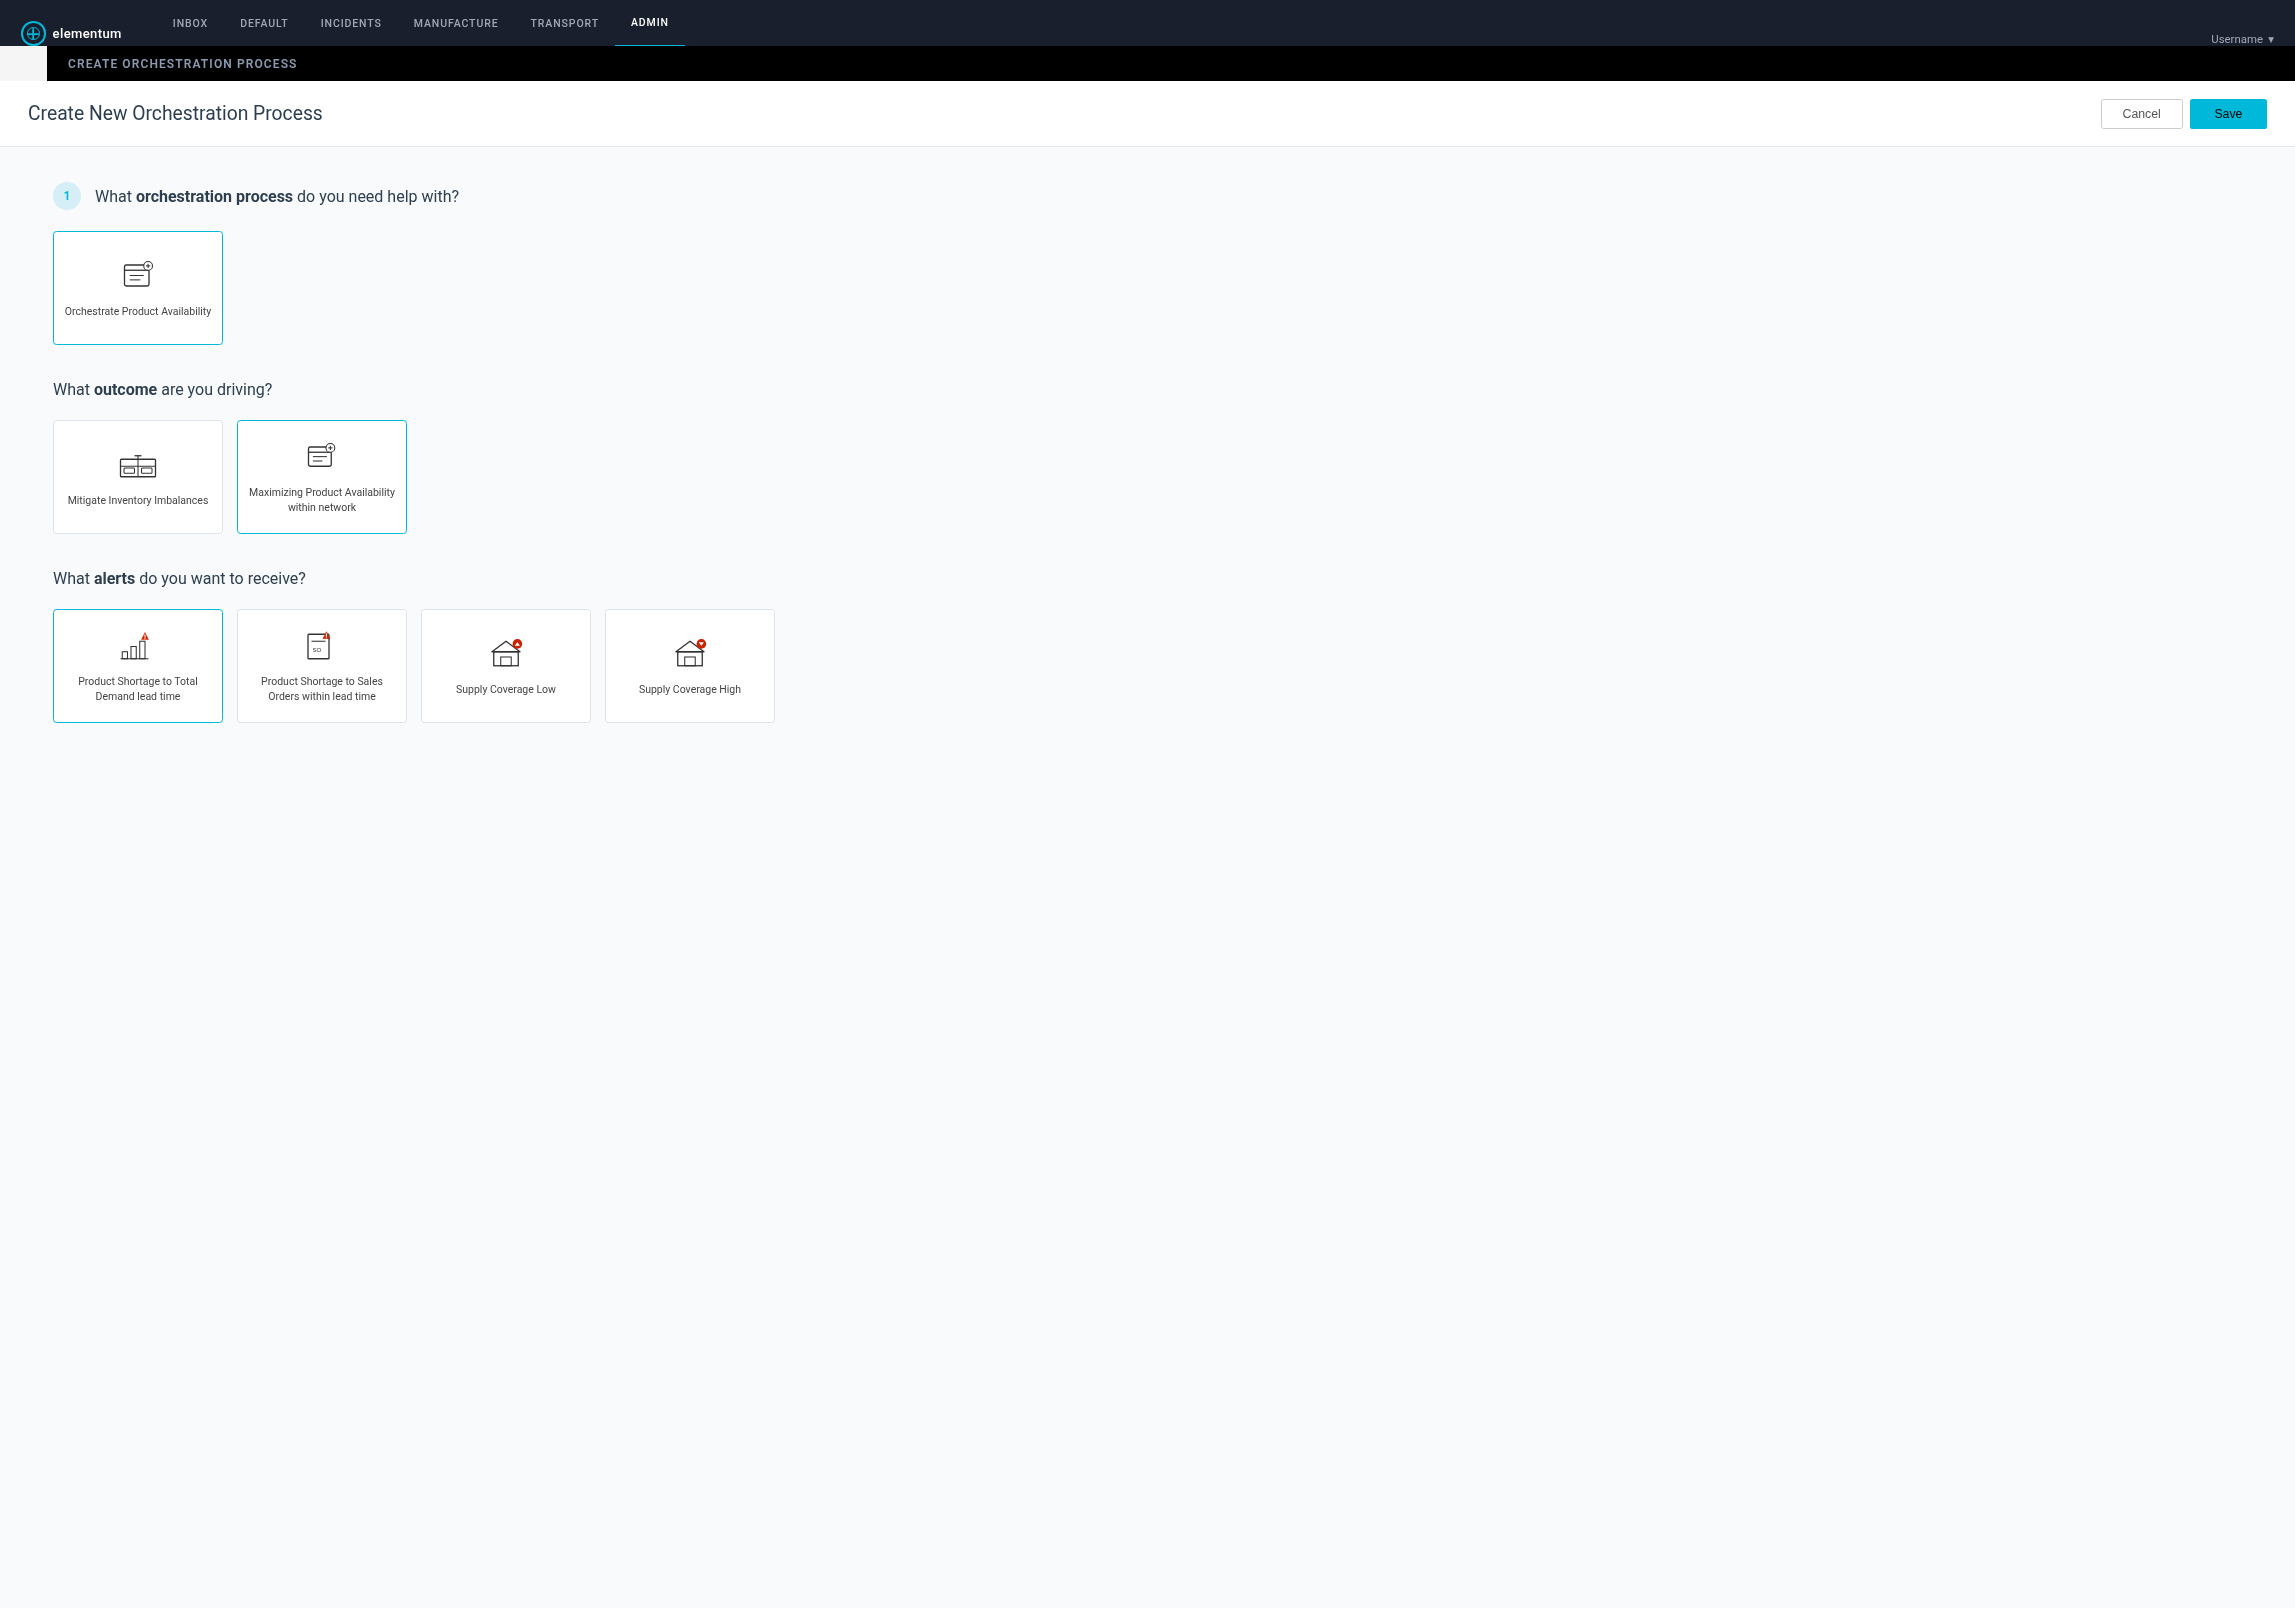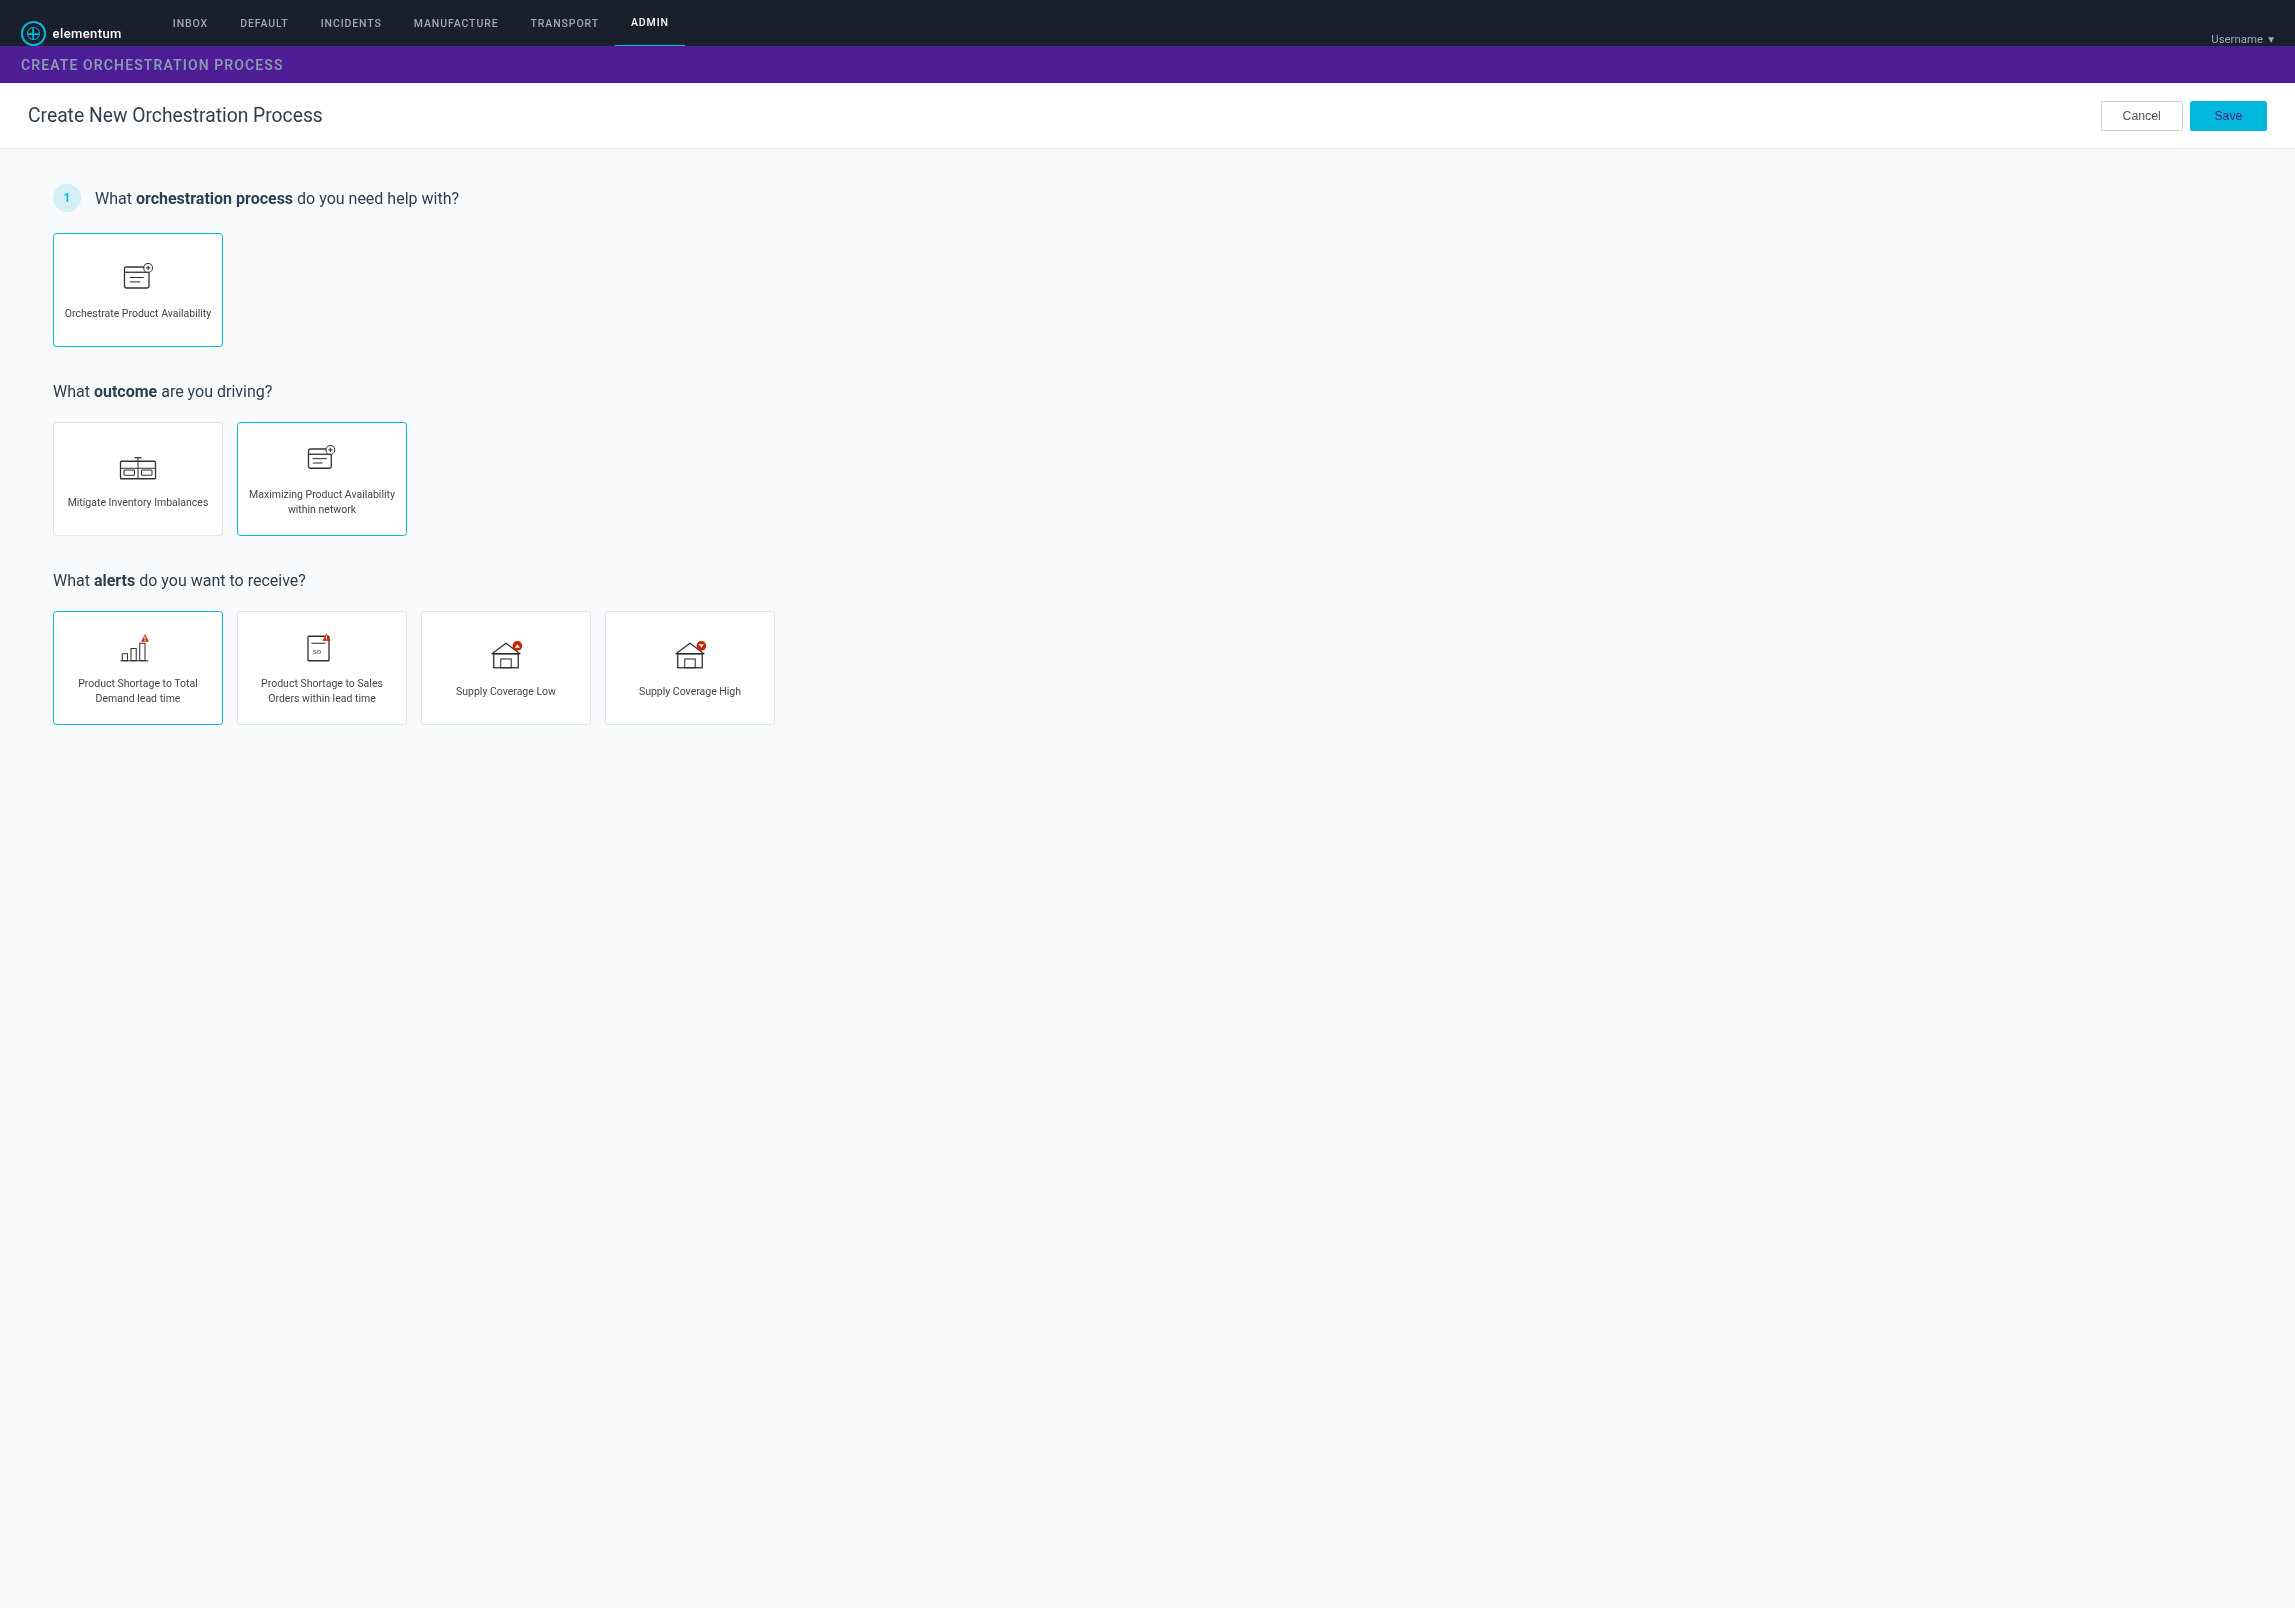--- a/index.html
+++ b/index.html
@@ -69,27 +69,28 @@
       color: #a0a8b8;
       font-size: 11.4px;
       display: flex;
       align-items: center;
       gap: 5.3px;
       cursor: pointer;
     }
 
     
     .breadcrumb-bar {
-      background: #4c1d95;
+      background: #000000;
       padding: 10.5px 21px;
       color: #8a9ab0;
-      font-size: 14px;
+      font-size: 12px;
       font-weight: 600;
       letter-spacing: 1.1px;
       text-transform: uppercase;
+      margin-left: 47px;
     }
 
     
     .page-header {
       background: #fff;
       padding: 17.6px 28px;
       display: flex;
       align-items: center;
       justify-content: space-between;
       border-bottom: 0.9px solid #e8ecf0;
@@ -109,21 +110,21 @@
       background: #fff;
       color: #555;
       font-size: 12.3px;
       border-radius: 2.6px;
       cursor: pointer;
     }
     .btn-save {
       padding: 7px 24.6px;
       border: none;
       background: #00b8d9;
-      color: #4c1d95;
+      color: #000000;
       font-size: 12.3px;
       border-radius: 2.6px;
       cursor: pointer;
       font-weight: 500;
     }
 
     
     .main-content {
       padding: 35px 53px;
       background: #f9fafb;

